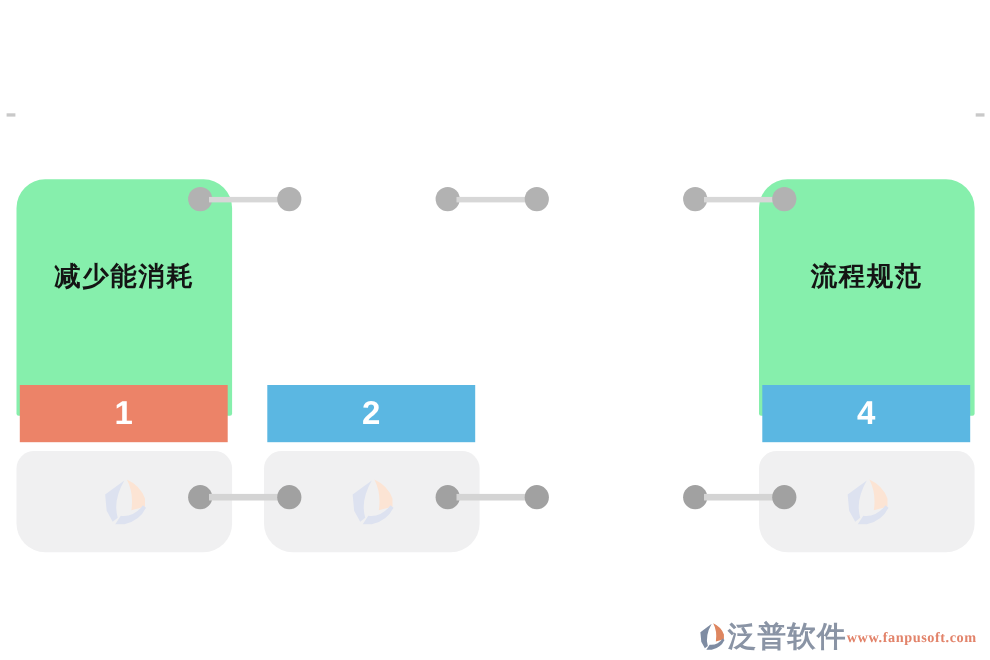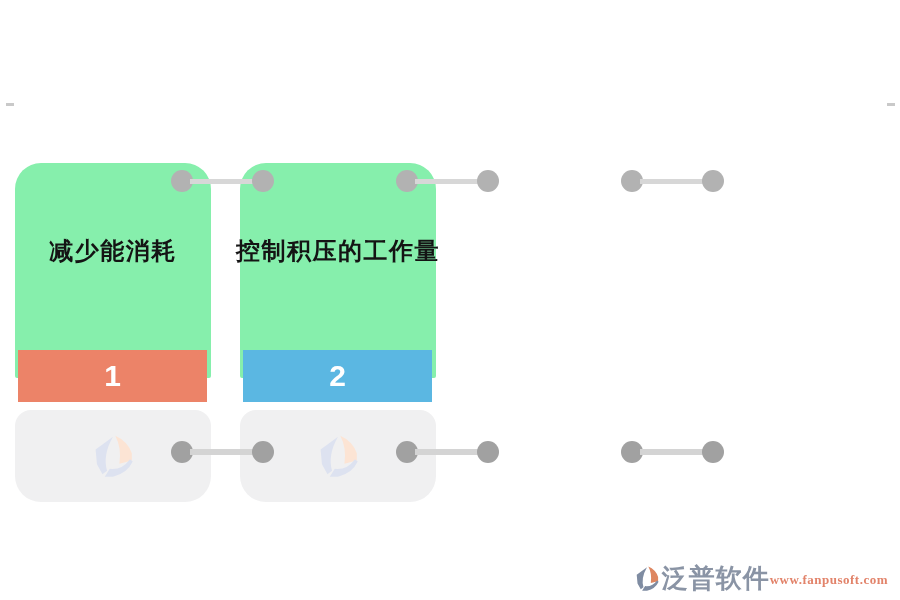--- a/index.html
+++ b/index.html
@@ -61,36 +61,48 @@
     <div class="lower-card">
       <svg class="watermark-svg" viewBox="0 0 96 96">
         <path fill="#dde2f0" d="M48 6 L10 34 L13 66 L25 88 L35 80 Q25 46 48 6 Z"></path>
         <path fill="#fce4d4" d="M53 4 Q80 16 89 42 L89 58 L62 65 Q67 30 53 4 Z"></path>
         <path fill="#dde2f0" d="M91 60 Q79 86 48 93 L30 93 L41 76 Q68 79 85 55 Z"></path>
       </svg>
     </div>
   </div>
 
   <div class="col" style="left:240px">
-    <div class="top-card">
-      <div class="card-label">控制积压的工作量</div>
-    </div>
     <div class="num-bar" style="background: rgb(91, 183, 226);">
       <span>2</span>
     </div>
     <div class="lower-card">
       <svg class="watermark-svg" viewBox="0 0 96 96">
         <path fill="#dde2f0" d="M48 6 L10 34 L13 66 L25 88 L35 80 Q25 46 48 6 Z"></path>
         <path fill="#fce4d4" d="M53 4 Q80 16 89 42 L89 58 L62 65 Q67 30 53 4 Z"></path>
         <path fill="#dde2f0" d="M91 60 Q79 86 48 93 L30 93 L41 76 Q68 79 85 55 Z"></path>
       </svg>
     </div>
   </div>
 
 
+  <div class="col" style="left:690px">
+    <div class="top-card">
+      <div class="card-label">流程规范</div>
+    </div>
+    <div class="num-bar" style="background: rgb(91, 183, 226);">
+      <span>4</span>
+    </div>
+    <div class="lower-card">
+      <svg class="watermark-svg" viewBox="0 0 96 96">
+        <path fill="#dde2f0" d="M48 6 L10 34 L13 66 L25 88 L35 80 Q25 46 48 6 Z"></path>
+        <path fill="#fce4d4" d="M53 4 Q80 16 89 42 L89 58 L62 65 Q67 30 53 4 Z"></path>
+        <path fill="#dde2f0" d="M91 60 Q79 86 48 93 L30 93 L41 76 Q68 79 85 55 Z"></path>
+      </svg>
+    </div>
+  </div>
 
   <div class="connector top" style="left:171px;top:170px">
     <span class="dot"></span>
     <span class="conn-line"></span>
     <span class="dot"></span>
   </div>
   <div class="connector top" style="left:396px;top:170px">
     <span class="dot"></span>
     <span class="conn-line"></span>
     <span class="dot"></span>

